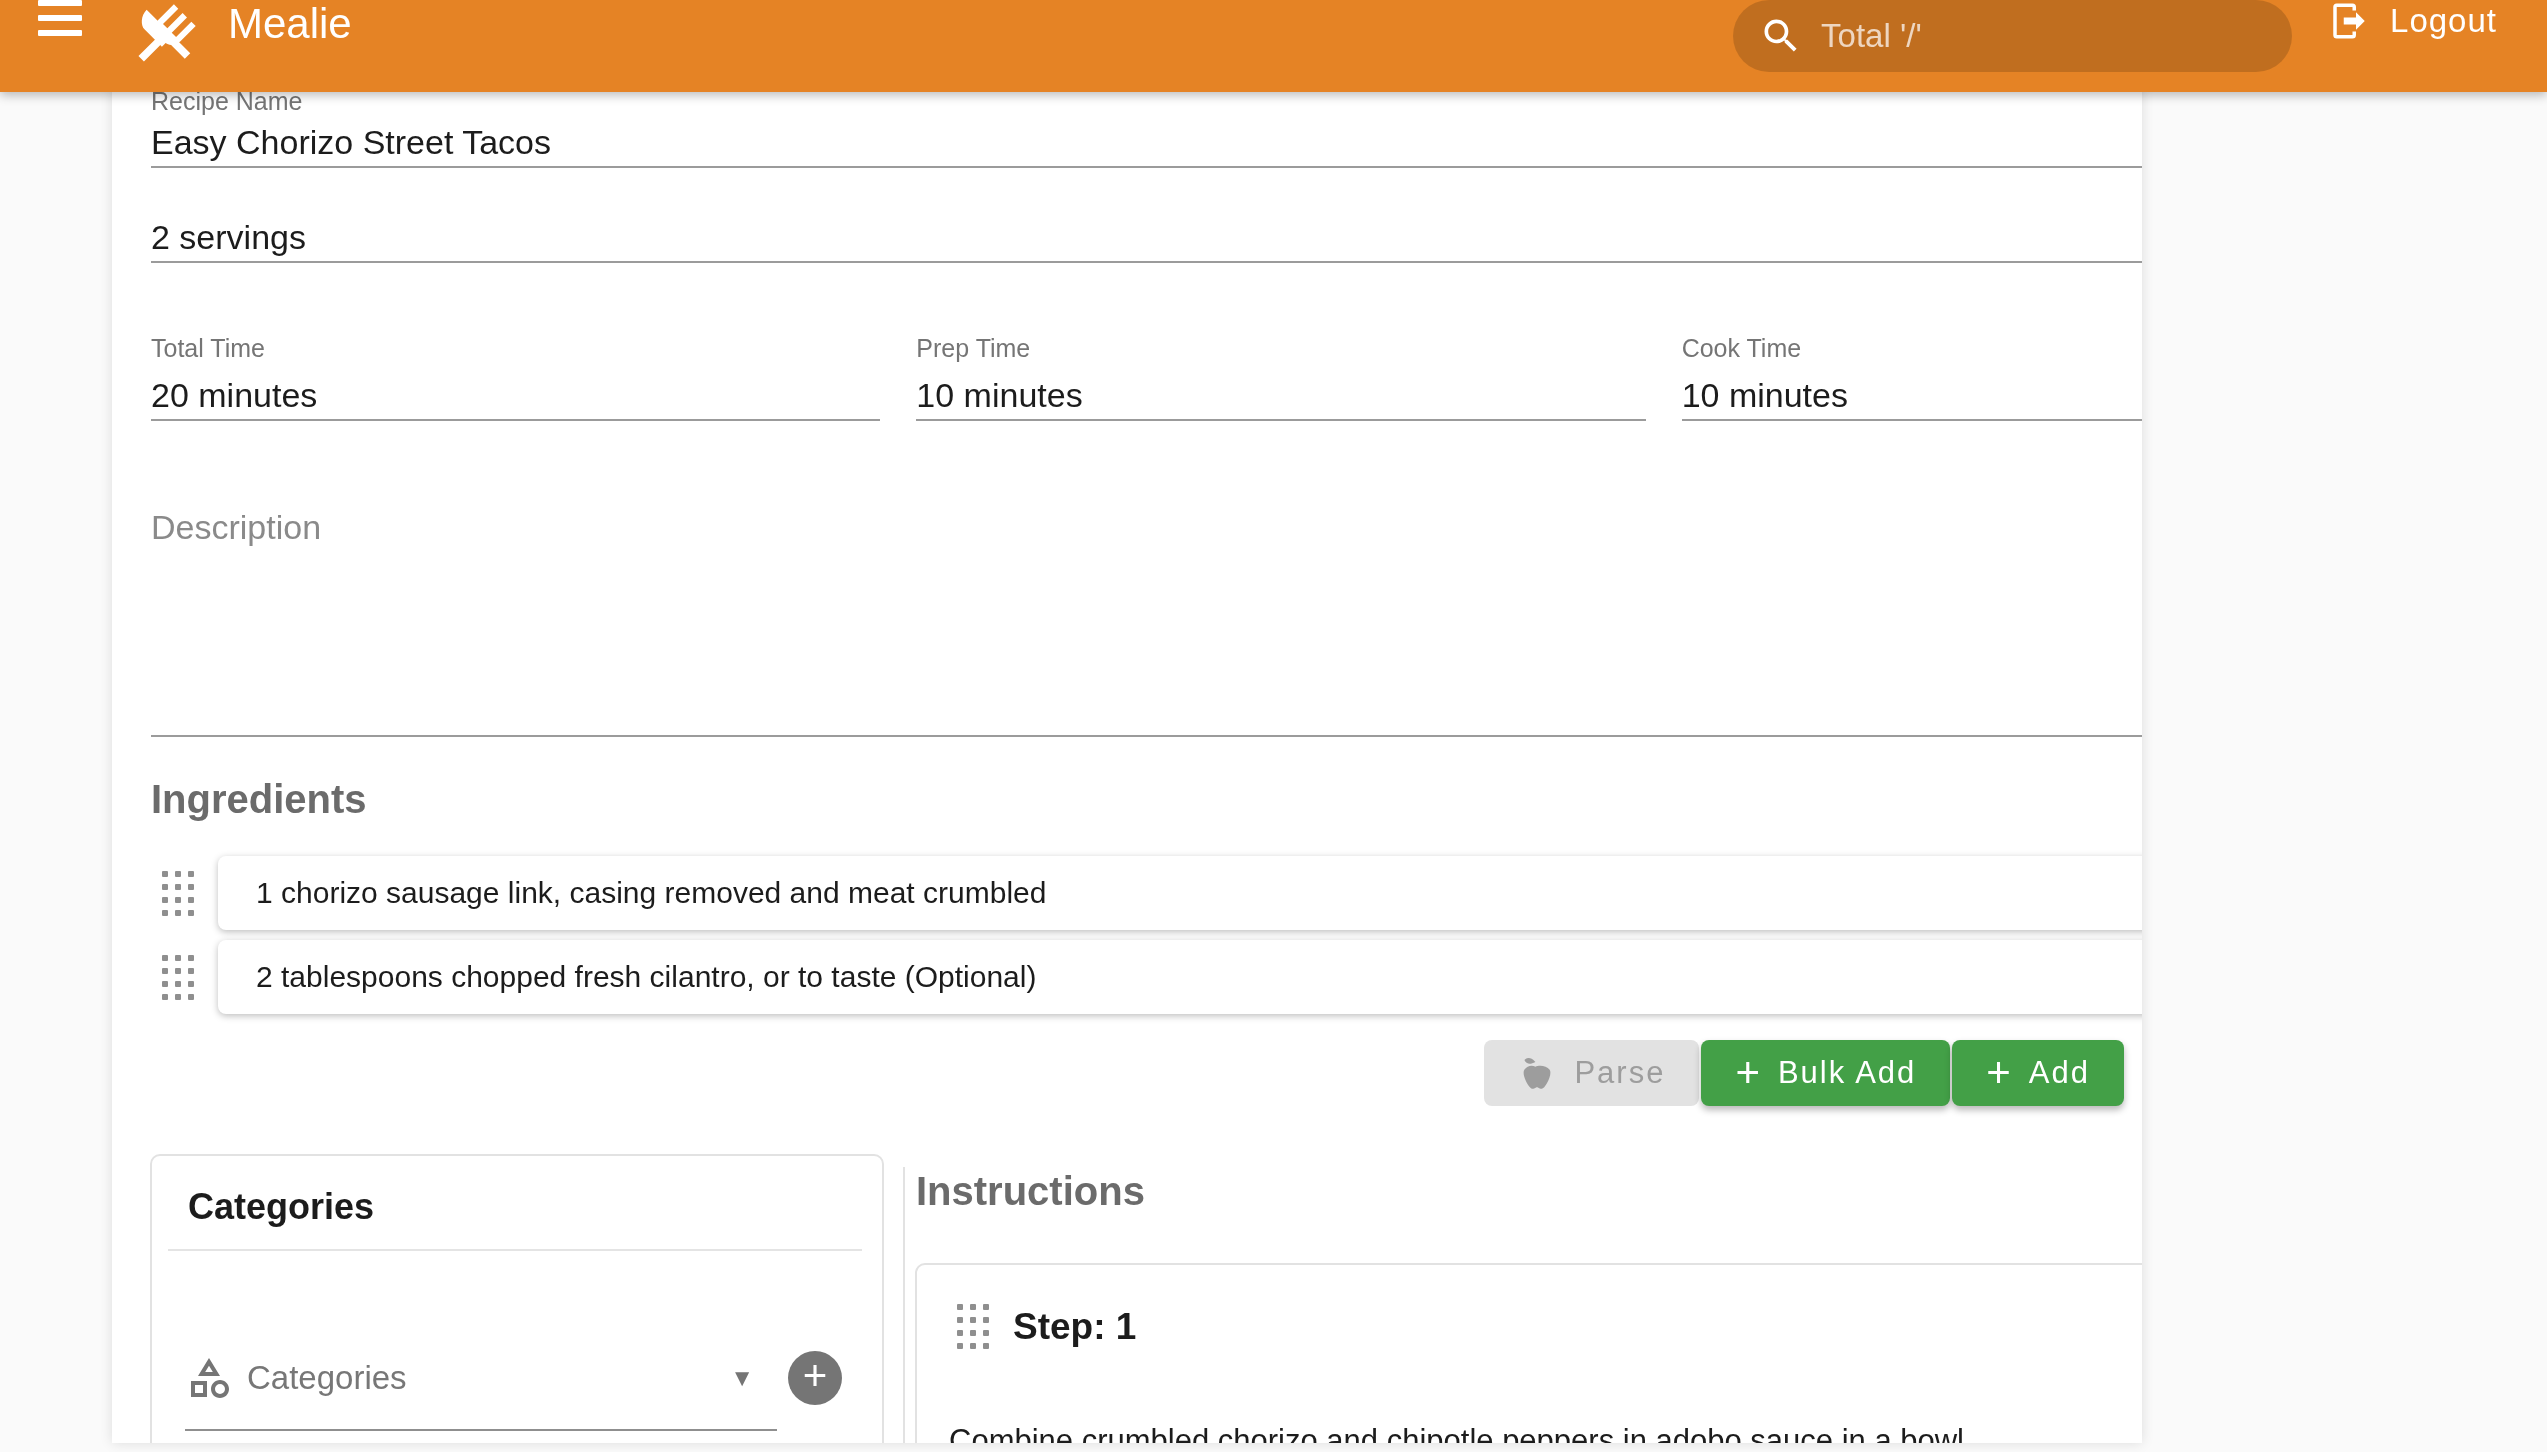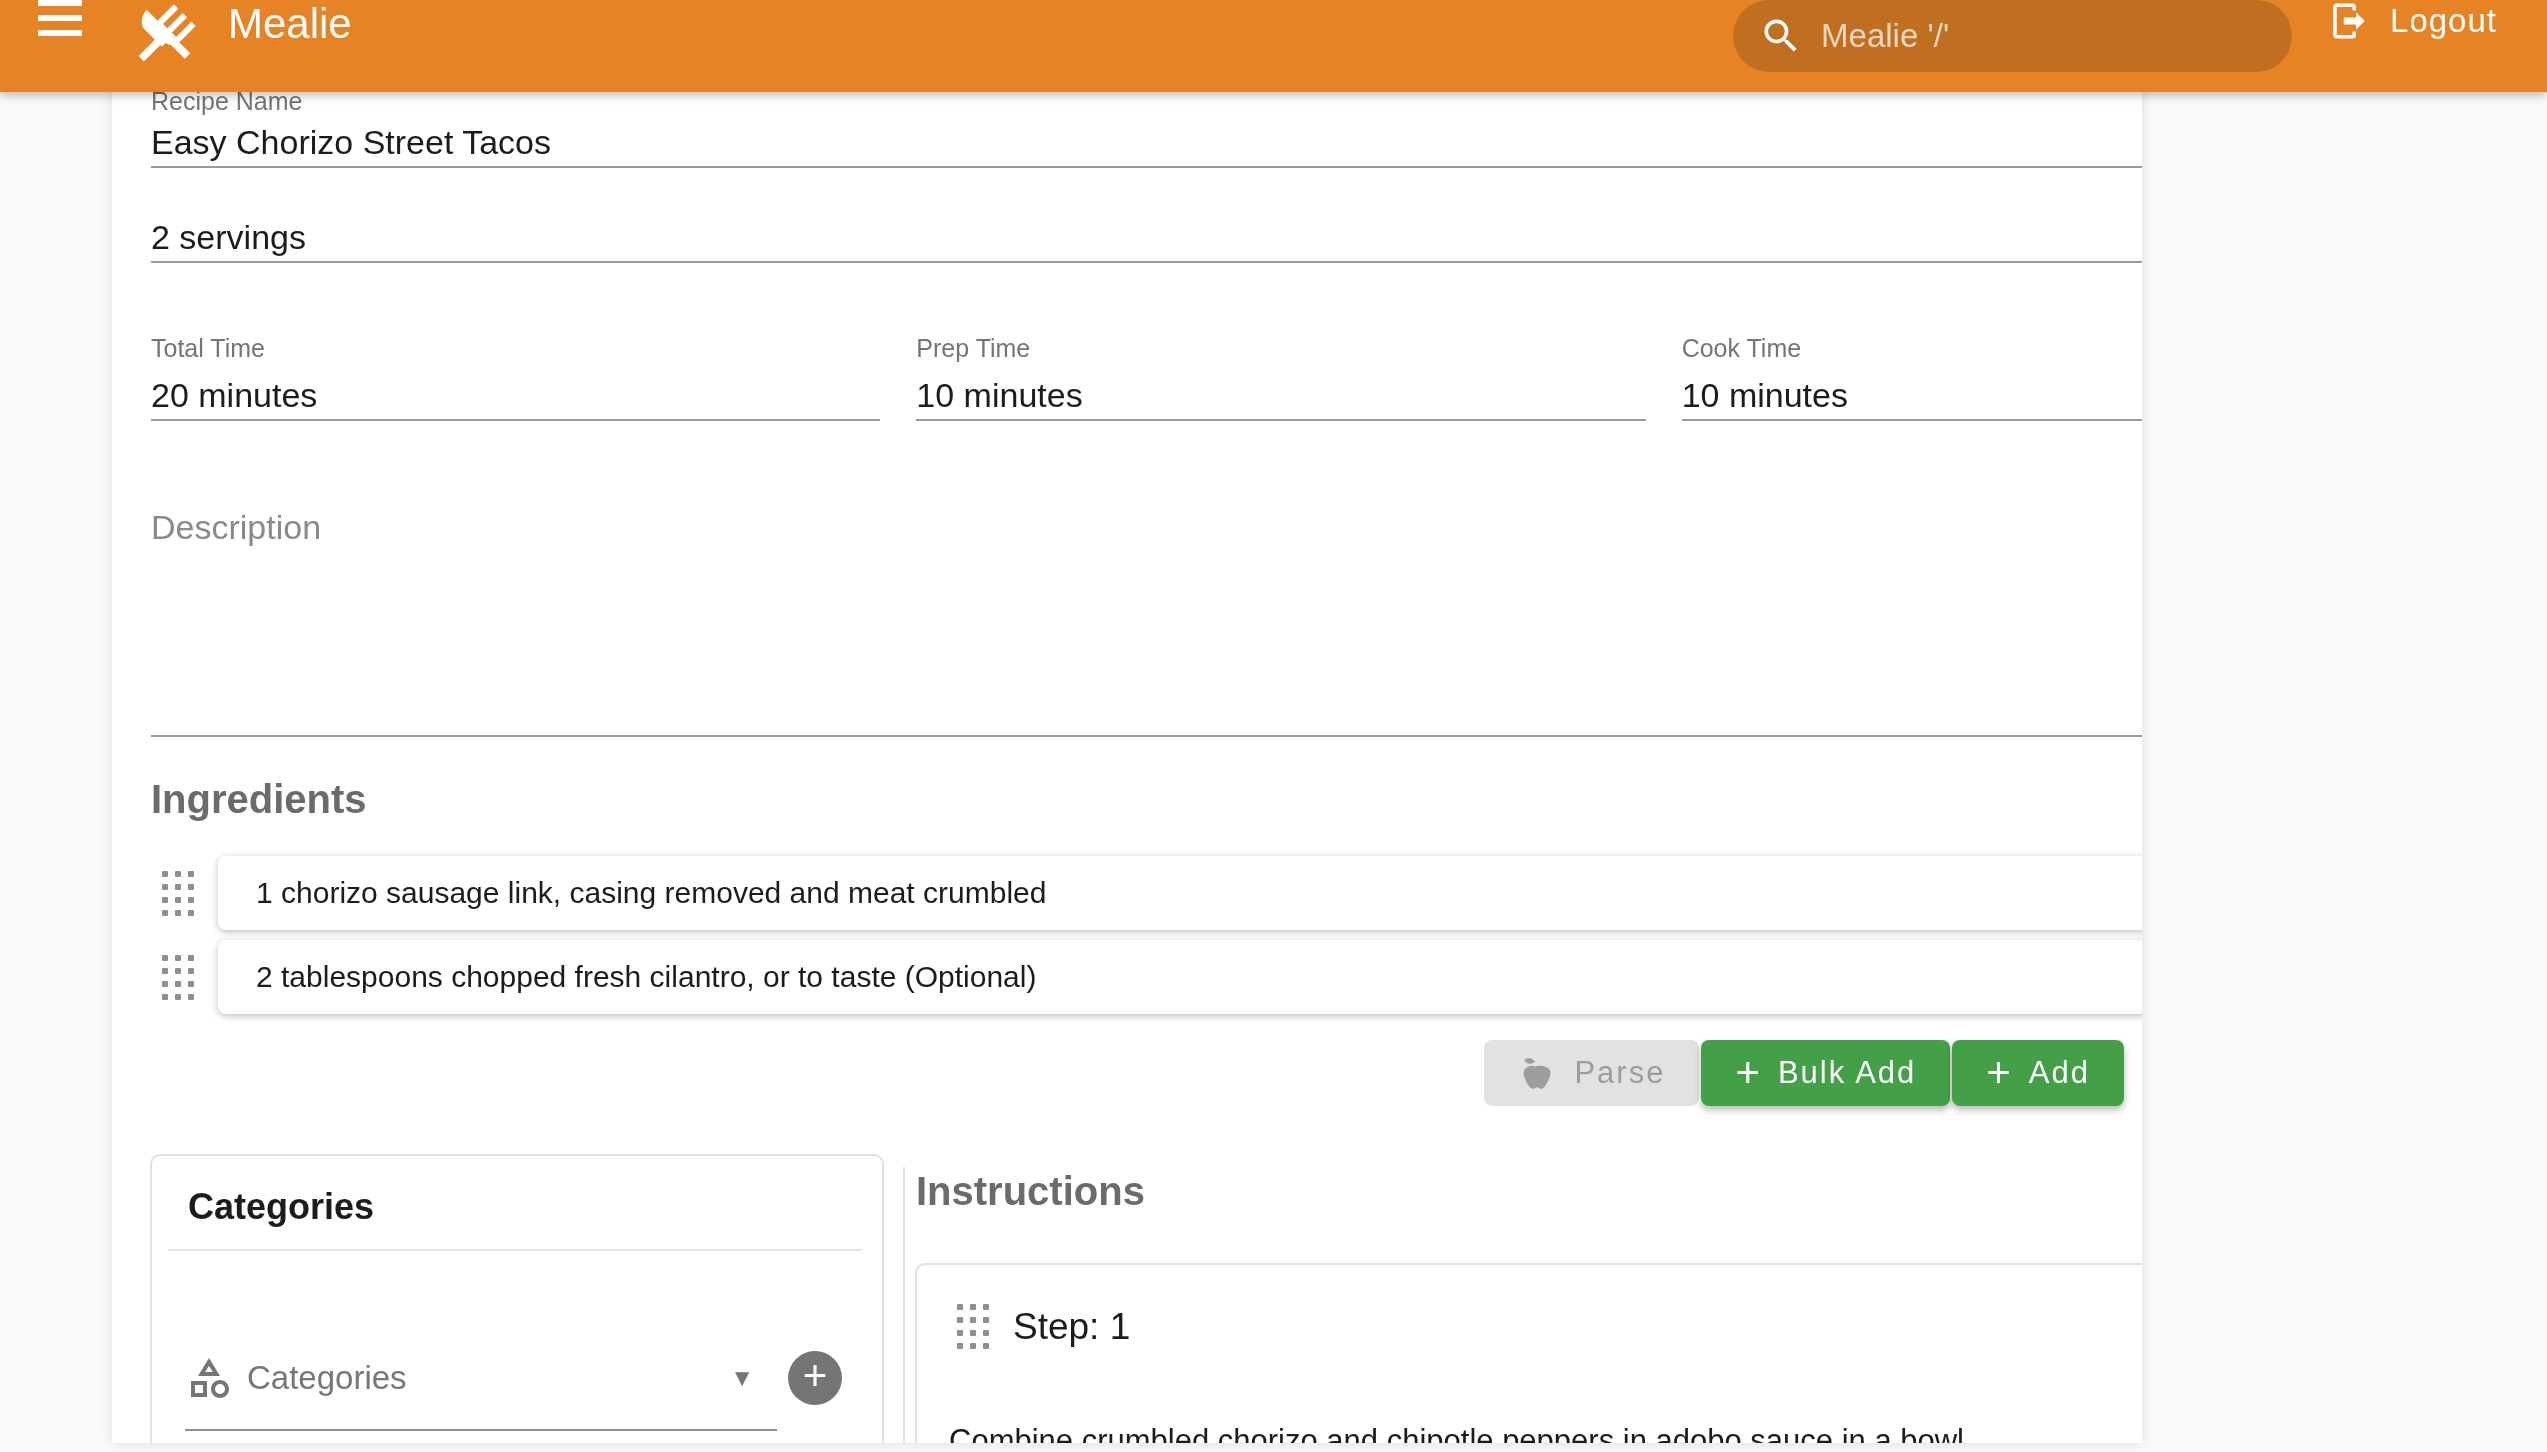--- a/index.html
+++ b/index.html
@@ -79,21 +79,21 @@
     align-items:center;justify-content:center;font-size:42px;font-weight:400;cursor:pointer;flex:none;padding-bottom:4px}
   .cat-underline{position:absolute;left:33px;top:273px;width:592px;height:2px;background:#8f8f8f}
 
   .v-div{position:absolute;left:791px;top:1085px;bottom:0;width:2px;background:#e2e2e2}
   #instr-h{left:804px;top:1087px}
 
   
   .step-card{position:absolute;left:803px;top:1181px;width:1480px;height:358px;background:#fff;
     border:2px solid #e2e2e2;border-radius:10px}
   .step-head{position:absolute;left:40px;right:50px;top:36px;display:flex;align-items:center}
-  .step-title{margin-left:24px;font-size:37px;font-weight:400;color:#1c1c1c}
+  .step-title{margin-left:24px;font-size:37px;font-weight:700;color:#1c1c1c}
   .step-text{position:absolute;left:32px;top:155px;right:40px;font-size:31px;line-height:42px;color:#1c1c1c;cursor:text}
 </style>
 </head>
 <body>
 
 <header class="appbar">
   <div class="hamburger">
       <i></i>
       <i></i>
       <i></i>
@@ -107,21 +107,21 @@
         <path d="M16,6V14H18.5V22H21V2C18.24,2 16,4.24 16,6Z"></path>
       </g>
     </svg>
   </div>
   <div class="app-title">Mealie</div>
   <div class="spacer"></div>
   <div class="search">
     <svg viewBox="0 0 24 24">
       <path d="M9.5,3A6.5,6.5 0 0,1 16,9.5C16,11.11 15.41,12.59 14.44,13.73L14.71,14H15.5L20.5,19L19,20.5L14,15.5V14.71L13.73,14.44C12.59,15.41 11.11,16 9.5,16A6.5,6.5 0 0,1 3,9.5A6.5,6.5 0 0,1 9.5,3M9.5,5C7,5 5,7 5,9.5C5,12 7,14 9.5,14C12,14 14,12 14,9.5C14,7 12,5 9.5,5Z"></path>
     </svg>
-    <span class="search-ph">Mealie '/'</span>
+    <span class="search-ph">Total '/'</span>
   </div>
   <div class="logout">
     <svg viewBox="0 0 24 24">
       <path d="M16,17V14H9V10H16V7L21,12L16,17M14,2A2,2 0 0,1 16,4V6H14V4H5V20H14V18H16V20A2,2 0 0,1 14,22H5A2,2 0 0,1 3,20V4A2,2 0 0,1 5,2H14Z"></path>
     </svg>
     <span>Logout</span>
   </div>
 </header>
 
 <main class="card">

